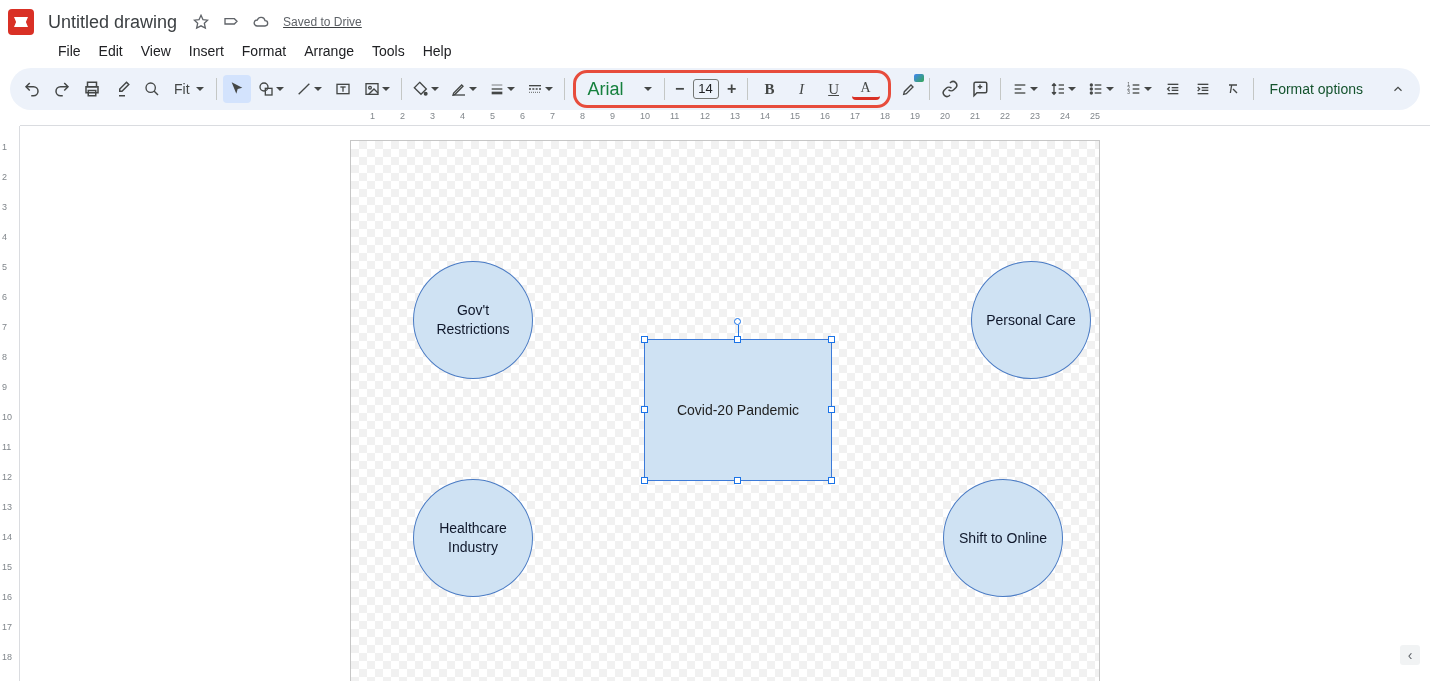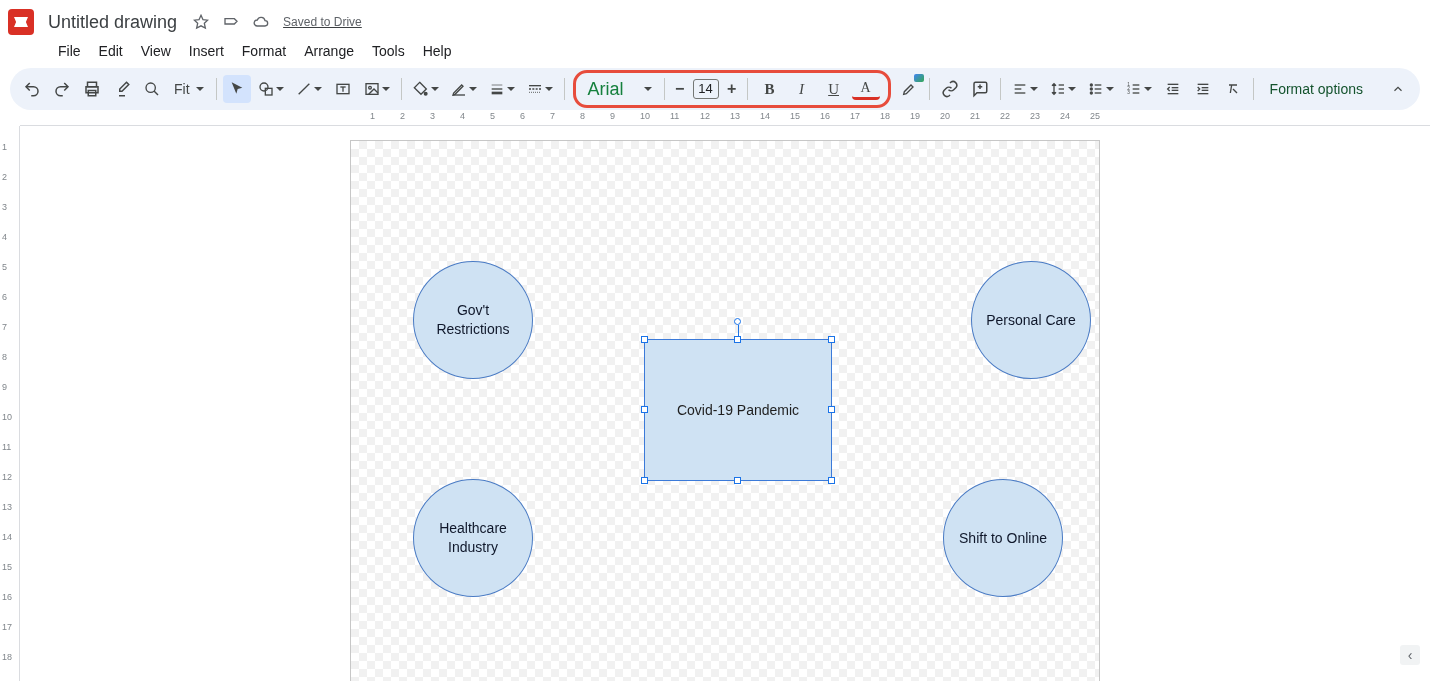--- a/index.html
+++ b/index.html
@@ -398,21 +398,21 @@
       <span class="mark" style="top: 496px;">17</span>
       <span class="mark" style="top: 526px;">18</span>
     </div>
   <div class="canvas-area">
     <div class="page">
       <div class="circle c1">Gov't Restrictions</div>
       <div class="circle c2">Personal Care</div>
       <div class="circle c3">Healthcare Industry</div>
       <div class="circle c4">Shift to Online</div>
       <div class="rect">
-        <span>Covid-19 Pandemic</span>
+        <span>Covid-20 Pandemic</span>
         <span class="handle h-nw"></span>
         <span class="handle h-n"></span>
         <span class="handle h-ne"></span>
         <span class="handle h-w"></span>
         <span class="handle h-e"></span>
         <span class="handle h-sw"></span>
         <span class="handle h-s"></span>
         <span class="handle h-se"></span>
         <span class="rot-line"></span>
         <span class="rot-handle"></span>

